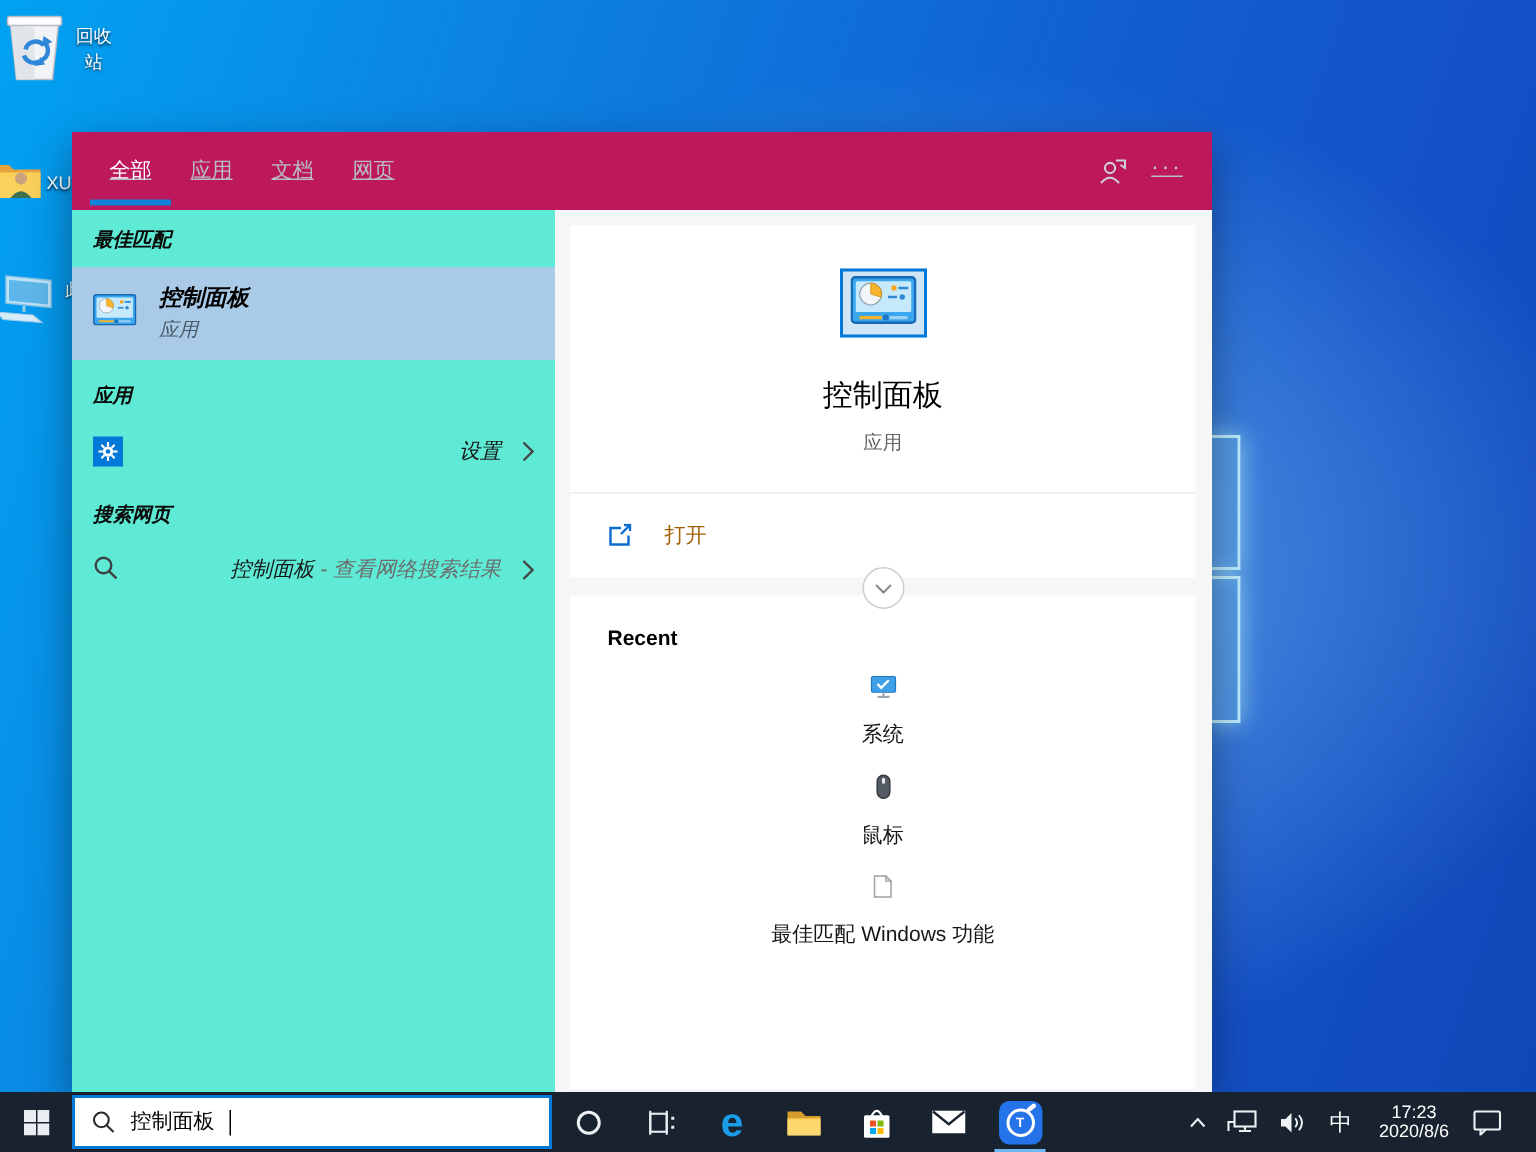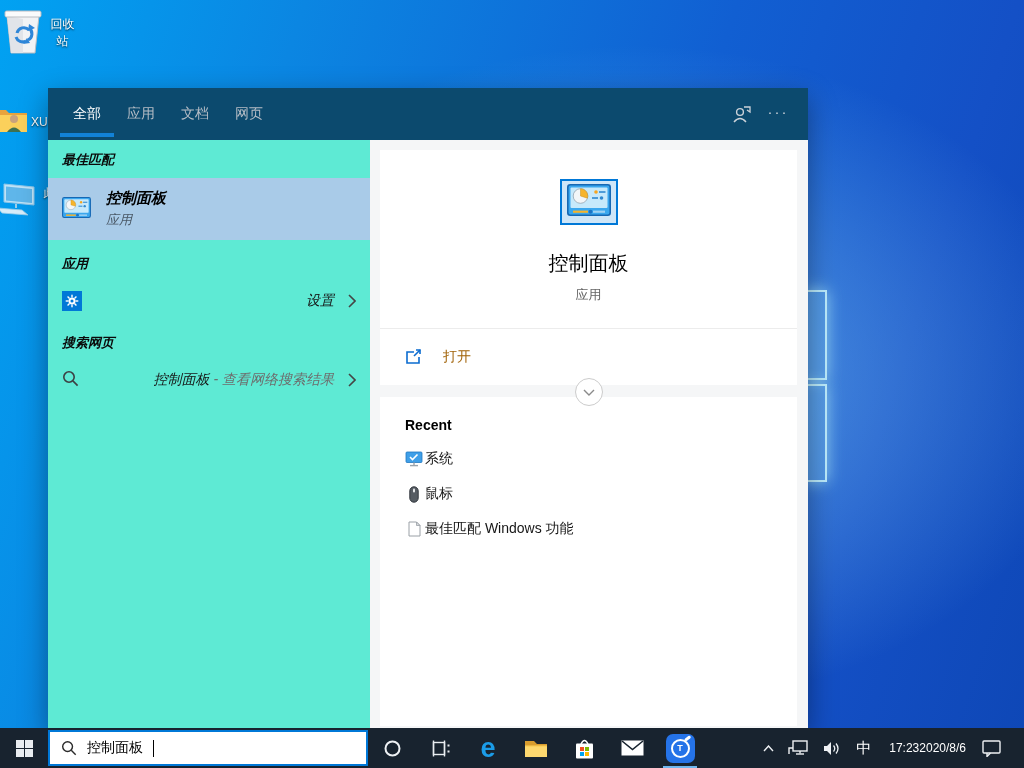--- a/index.html
+++ b/index.html
@@ -19,22 +19,22 @@
   
   .desktop-icon{position:absolute;width:76px;display:flex;flex-direction:row;align-items:center;
     gap:3px;color:#fff;font-size:12px;text-shadow:0 1px 2px rgba(0,0,0,.8);text-align:center;}
   #icon-recycle{left:2px;top:7px;}
   #icon-xu{left:-6px;top:106px;}
   #icon-pc{left:-4px;top:182px;}
 
   
   .search-panel{position:absolute;left:48px;top:88px;width:760px;height:640px;
     display:flex;flex-direction:column;box-shadow:0 10px 26px rgba(0,0,0,.38);z-index:5;}
-  .panel-tabs{height:52px;background:#0c4a6e;display:flex;align-items:center;
-    padding:0 12px;color:#b6bdc6;font-size:14px;flex:none;}
+  .panel-tabs{height:52px;background:#be185d;display:flex;align-items:center;
+    padding:0 12px;color:#b6bdc6;font-size:14px;flex:none;text-decoration:underline;}
   .tab{padding:0 13px;height:100%;display:flex;align-items:center;position:relative;}
   .tab.active{color:#fff;}
   .tab.active::after{content:"";position:absolute;left:0;right:0;bottom:3px;height:4px;background:#1282d7;}
   .tab-caret{width:0;height:0;border-left:5px solid transparent;border-right:5px solid transparent;
     border-top:5px solid #b6bdc6;margin-left:7px;}
   .tabs-spacer{flex:1;}
   .hdr-icon{width:36px;height:100%;display:flex;align-items:center;justify-content:center;color:#ccd2d9;}
   .ellipsis{font-size:15px;letter-spacing:2px;padding-bottom:6px;}
 
   .panel-body{flex:1;display:flex;min-height:0;}
@@ -60,42 +60,42 @@
     display:flex;align-items:center;justify-content:center;}
   .hero-title{font-size:20px;color:#000;margin-top:25px;}
   .hero-sub{font-size:13px;color:#666;margin-top:9px;}
   .open-row{height:56px;display:flex;align-items:center;padding:0 25px;gap:21px;font-size:14px;color:#a16207;}
   .expand-wrap{height:12px;position:relative;flex:none;}
   .expand-circle{position:absolute;left:50%;top:-7px;transform:translateX(-50%);width:26px;height:26px;
     border-radius:50%;background:#fff;border:1px solid #cicic1;border:1px solid #cccccc;
     display:flex;align-items:center;justify-content:center;z-index:3;}
   .recent-card{flex:1;padding:20px 25px;}
   .recent-header{font-size:14px;font-weight:bold;color:#000;}
-  .recent-item{display:flex;align-items:center;gap:2px;font-size:14px;color:#161616;margin-top:17px;}
+  .recent-item{display:flex;align-items:center;gap:15px;font-size:14px;color:#161616;margin-top:17px;flex-direction:column;}
   .ricon{width:18px;display:flex;justify-content:center;}
 
   
   .taskbar{position:absolute;left:0;bottom:0;width:1024px;height:40px;background:#18232f;
     display:flex;align-items:center;z-index:10;}
   .tb-start{width:48px;height:40px;display:flex;align-items:center;justify-content:center;}
   .tb-search{width:320px;height:36px;box-sizing:border-box;background:#fff;border:2px solid #0078d7;
     display:flex;align-items:center;padding:0 11px;gap:10px;flex:none;}
   .tb-search-text{font-size:14px;color:#000;}
   .caret-bar{width:1px;height:17px;background:#000;}
   .tb-btn{width:48px;height:40px;display:flex;align-items:center;justify-content:center;position:relative;}
   .tb-btn.active::after{content:"";position:absolute;left:7px;right:7px;bottom:0;height:2px;background:#6fb7ef;}
   .edge-e{font-size:27px;font-weight:bold;color:#1b9ce8;line-height:1;}
   .drv-icon{width:29px;height:29px;border-radius:7px;background:#2573e8;display:flex;align-items:center;justify-content:center;position:relative;}
   .drv-ring{width:15px;height:15px;border:2px solid #fff;border-radius:50%;display:flex;align-items:center;justify-content:center;
     font-size:9px;font-weight:bold;color:#fff;}
   .drv-tail{position:absolute;right:4px;top:3px;width:7px;height:2.5px;background:#fff;transform:rotate(-38deg);border-radius:2px;}
   .tray{margin-left:auto;display:flex;align-items:center;height:100%;}
   .tray-btn{height:40px;display:flex;align-items:center;justify-content:center;padding:0 7px;}
   .ime{font-size:15px;color:#fff;padding:0 9px;}
-  .clock{display:flex;flex-direction:row;align-items:center;justify-content:center;
+  .clock{display:flex;flex-direction:column;align-items:center;justify-content:center;
     font-size:12px;color:#fff;line-height:13px;padding:0 9px;}
   .tray-end-pad{width:16px;height:100%;}
 </style>
 </head>
 <body>
 
 <div class="desktop">
   <div class="wallpaper-pane" id="pane1"></div>
   <div class="wallpaper-pane" id="pane2"></div>
 </div>

